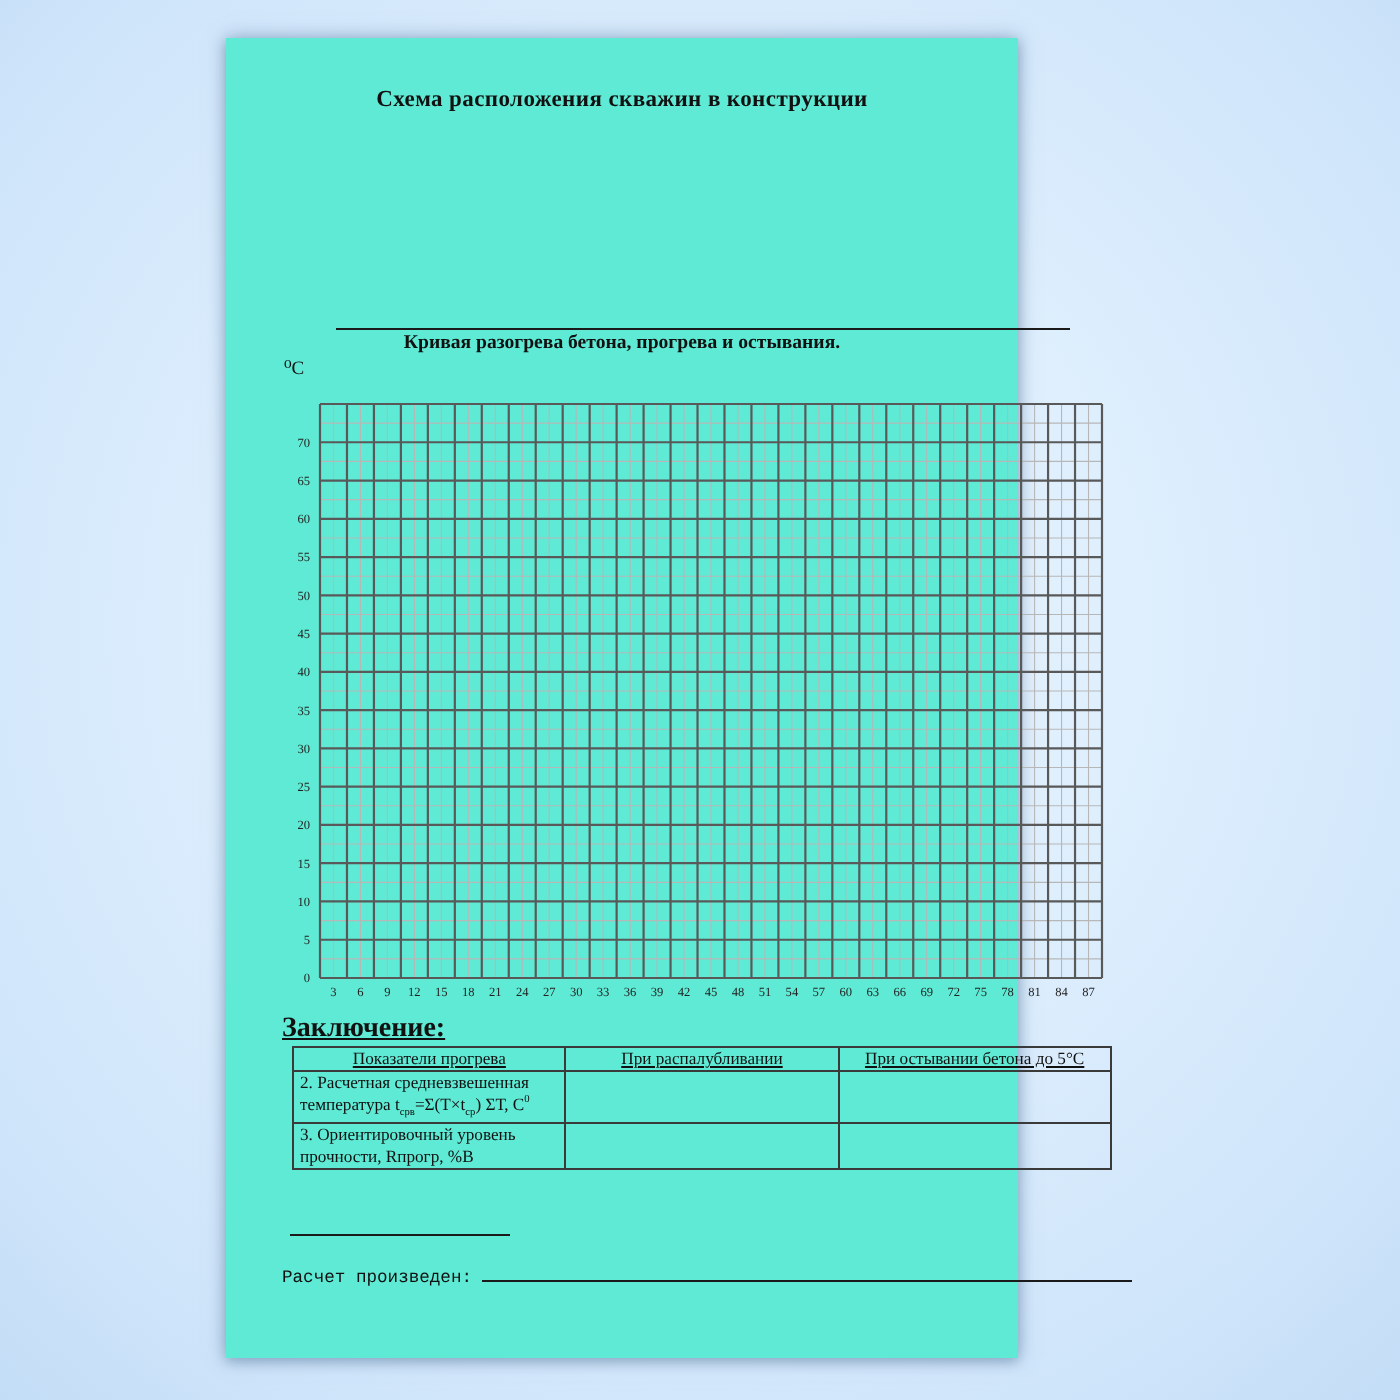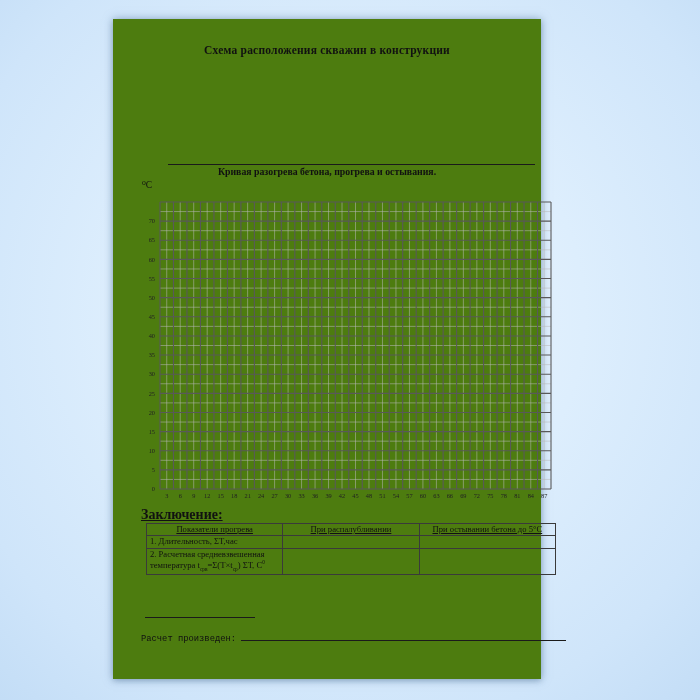--- a/index.html
+++ b/index.html
@@ -3,22 +3,22 @@
 <meta charset="utf-8">
 <style>
   html,body{margin:0;padding:0;}
   body{
     width:700px;height:700px;overflow:hidden;
     font-family:"Liberation Serif","DejaVu Serif",serif;
     background:radial-gradient(circle at 50% 45%, #eef6fe 0%, #ddeefd 45%, #cfe5fa 80%, #c3ddf6 100%);
     position:relative;color:#111;
   }
   .page{
-    position:absolute;left:113px;top:19px;width:428px;height:660px;
-    background:#4d7c0f;
+    position:absolute;left:113px;top:19px;width:396px;height:660px;
+    background:#5eead4;
     box-shadow:0 0 9px rgba(96,130,165,.6), 0 2px 5px rgba(96,130,165,.35);
   }
   .abs{position:absolute;}
   .doc-title{
     left:0;top:25px;width:100%;text-align:center;
     font-weight:bold;font-size:11.5px;letter-spacing:.2px;
   }
   .rule{left:55px;top:145px;width:367px;border-top:1px solid #1a1a1a;height:0;}
   .chart-caption{
     left:0;top:147px;width:100%;text-align:center;
@@ -212,27 +212,27 @@
         <col>
         <col>
         <col>
       </colgroup>
     <tbody>
         <tr>
       <th>Показатели прогрева</th>
       <th>При распалубливании</th>
       <th>При остывании  бетона до 5°С</th>
     </tr>
-    <tr class="r1">
-      <td class="lbl"><span>1. Длительность, ΣТ,час</span></td>
-      <td></td>
-      <td></td>
-    </tr>
     <tr class="r2">
       <td class="lbl"><span>2. Расчетная средневзвешенная</span><br><span>температура t</span><sub>срв</sub><span>=Σ(Т×t</span><sub>ср</sub><span>) ΣТ, С</span><sup>0</sup></td>
+      <td></td>
+      <td></td>
+    </tr>
+    <tr class="r3">
+      <td class="lbl"><span>3. Ориентировочный уровень</span><br><span>прочности, Rпрогр, %В</span></td>
       <td></td>
       <td></td>
     </tr>
   </tbody>
     </table>
 
   <div class="abs sig-row" style="top:589px;">
     <span class="blank" style="width:110px;margin-left:4px;"></span>
   </div>
 

